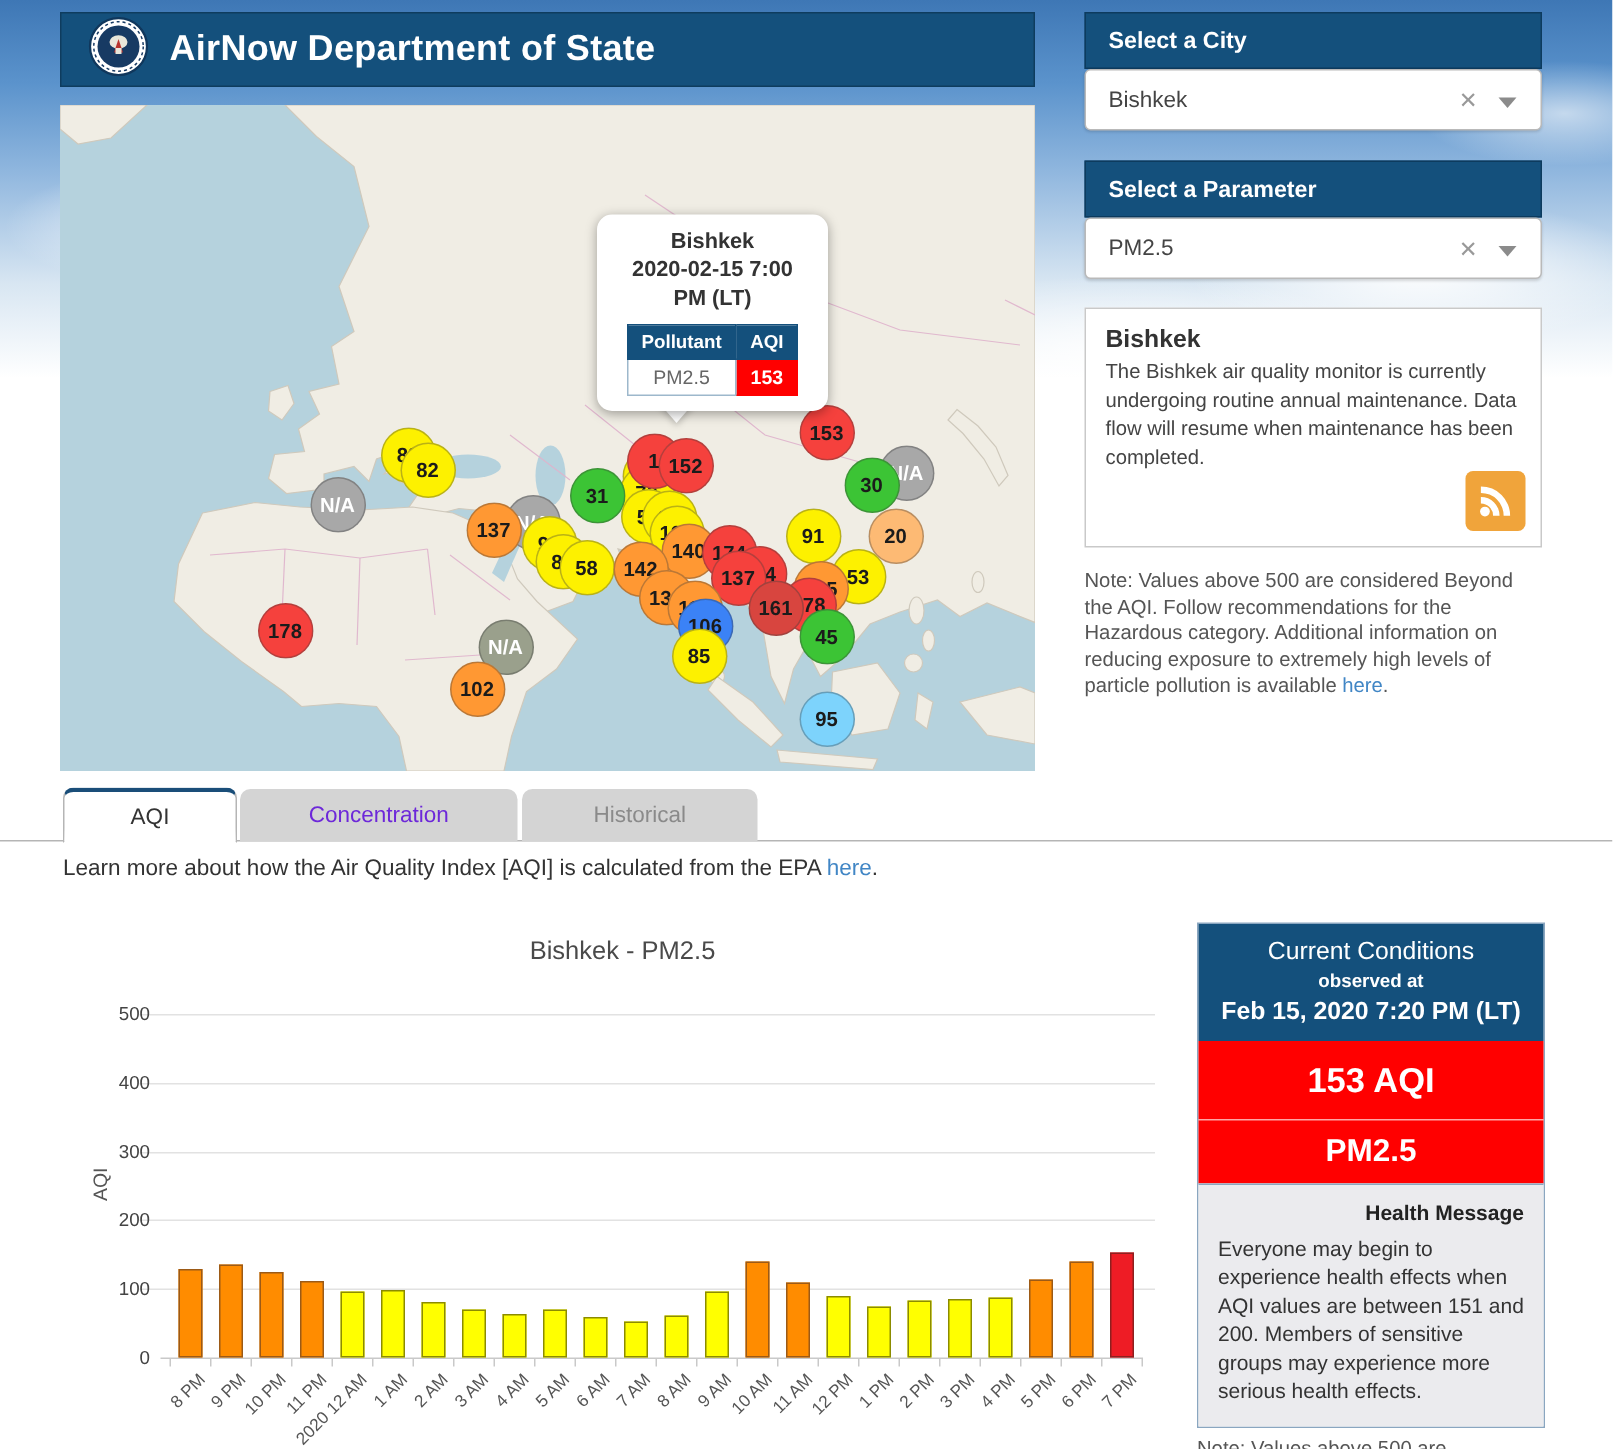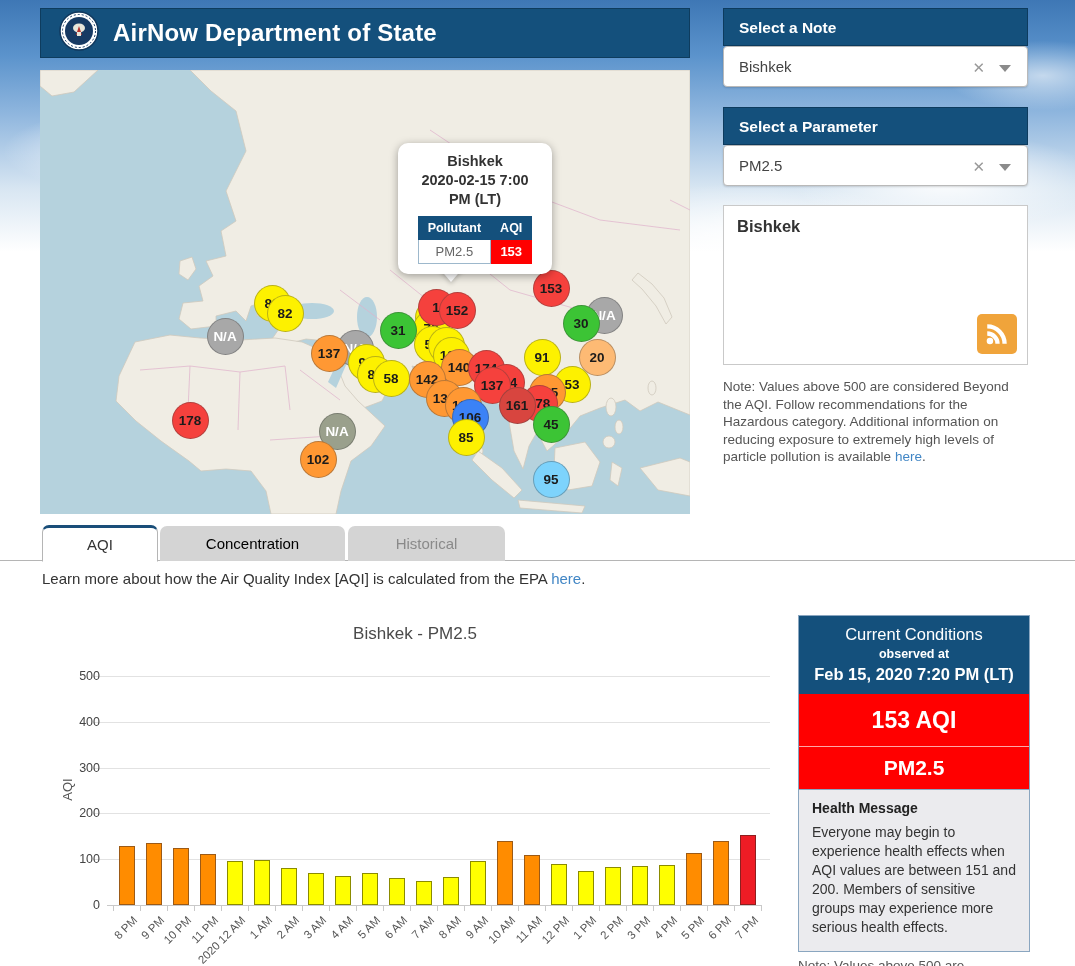--- a/index.html
+++ b/index.html
@@ -62,21 +62,21 @@
     background:#f0a43b; display:flex; align-items:center; justify-content:center; cursor:pointer; }
   .side-note { margin-top:13px; font-size:13.5px; color:#555; line-height:17.5px; }
   a.link { color:#4186c5; text-decoration:none; cursor:pointer; }
 
   
   .tabs-line { position:absolute; left:0; top:560px; width:1075px; height:1px; background:#b5b5b5; }
   .tab { position:absolute; top:526px; height:35px; display:flex; align-items:center; justify-content:center;
     font-size:15px; border-radius:7px 7px 0 0; cursor:pointer; }
   .tab.active { left:42px; width:116px; background:#fff; color:#333;
     border:1px solid #b5b5b5; border-top:3px solid #1a4e79; border-bottom:1px solid #fff; top:525px; height:37px; z-index:5; }
-  .tab.t2 { left:160px; width:185px; background:#d4d4d4; color:#000000; }
+  .tab.t2 { left:160px; width:185px; background:#d4d4d4; color:#6d28d9; }
   .tab.t3 { left:348px; width:157px; background:#d4d4d4; color:#8a8a8a; }
   .learn { position:absolute; left:42px; top:570px; font-size:15px; color:#333; }
 
   
   .chart { position:absolute; left:55px; top:610px; width:740px; height:356px; background:#fff; }
   .chart .ctitle { position:absolute; left:0; top:14px; width:720px; text-align:center;
     font-size:17px; color:#4a4a4a; }
   .gridline { position:absolute; height:1px; background:#e2e2e2; }
   .ytick { position:absolute; width:40px; text-align:right; font-size:12.5px; color:#444; }
   .ylab { position:absolute; left:-8px; top:172px; font-size:13px; color:#555;
@@ -92,21 +92,21 @@
   .cond-head { background:#14507c; color:#fff; text-align:center; padding:9px 6px 10px 6px; }
   .cond-head .t1 { font-size:16.5px; font-weight:normal; }
   .cond-head .t2 { font-size:12.5px; font-weight:bold; margin-top:3px; }
   .cond-head .t3 { font-size:16.5px; font-weight:bold; margin-top:4px; }
   .cond-red { background:#ff0000; color:#fff; text-align:center; }
   .cond-red .row { padding:9px 4px; border-bottom:1px solid rgba(255,255,255,.65); }
   .cond-red .row:last-child { border-bottom:none; }
   .cond-red .big { font-size:23px; font-weight:bold; padding:13px 4px 12px 4px; }
   .cond-red .mid { font-size:21px; font-weight:bold; }
   .cond-health { background:#ebebee; padding:10px 13px 14px 13px; border-top:1px solid #8aa6c0; }
-  .cond-health h4 { text-align:left; font-size:14px; color:#222; margin-bottom:7px; }
+  .cond-health h4 { text-align:right; font-size:14px; color:#222; margin-bottom:7px; }
   .cond-health p { font-size:14px; color:#333; line-height:19px; }
   .cond-note { position:absolute; left:798px; top:957px; width:236px; font-size:13.5px; color:#555; line-height:17.5px; }
 </style>
 </head>
 <body>
 
 <div class="sky">
     <div class="clouds"></div>
   </div>
 
@@ -231,36 +231,37 @@
       <tr>
         <td class="pol">PM2.5</td>
         <td class="aqi">153</td>
       </tr>
     </tbody>
       </table>
   </div>
 </div>
 
 <div class="side">
-  <div class="side-header">Select a Note</div>
+  <div class="side-header">Select a City</div>
   <div class="select-box">
     <div class="select-value">Bishkek</div>
     <span class="clear-x">✕</span>
     <span class="caret"></span>
   </div>
   <div class="gap20"></div>
   <div class="side-header">Select a Parameter</div>
   <div class="select-box">
     <div class="select-value">PM2.5</div>
     <span class="clear-x">✕</span>
     <span class="caret"></span>
   </div>
   <div class="gap19"></div>
   <div class="info-box">
     <h3>Bishkek</h3>
+    <p>The Bishkek air quality monitor is currently undergoing routine annual maintenance. Data flow will resume when maintenance has been completed.</p>
     <span class="rss">
       <svg width="26" height="26" viewBox="0 0 24 24">
         <circle cx="5.5" cy="18.5" r="3" fill="#fff"></circle>
         <path d="M3 9.5 A 11.5 11.5 0 0 1 14.5 21 h-4 A 7.5 7.5 0 0 0 3 13.5 Z" fill="#fff"></path>
         <path d="M3 3 A 18 18 0 0 1 21 21 h-4 A 14 14 0 0 0 3 7 Z" fill="#fff"></path>
       </svg>
     </span>
   </div>
   <div class="side-note">
     <span>Note: Values above 500 are considered Beyond the AQI. Follow recommendations for the Hazardous category. Additional information on reducing exposure to extremely high levels of particle pollution is available</span>

